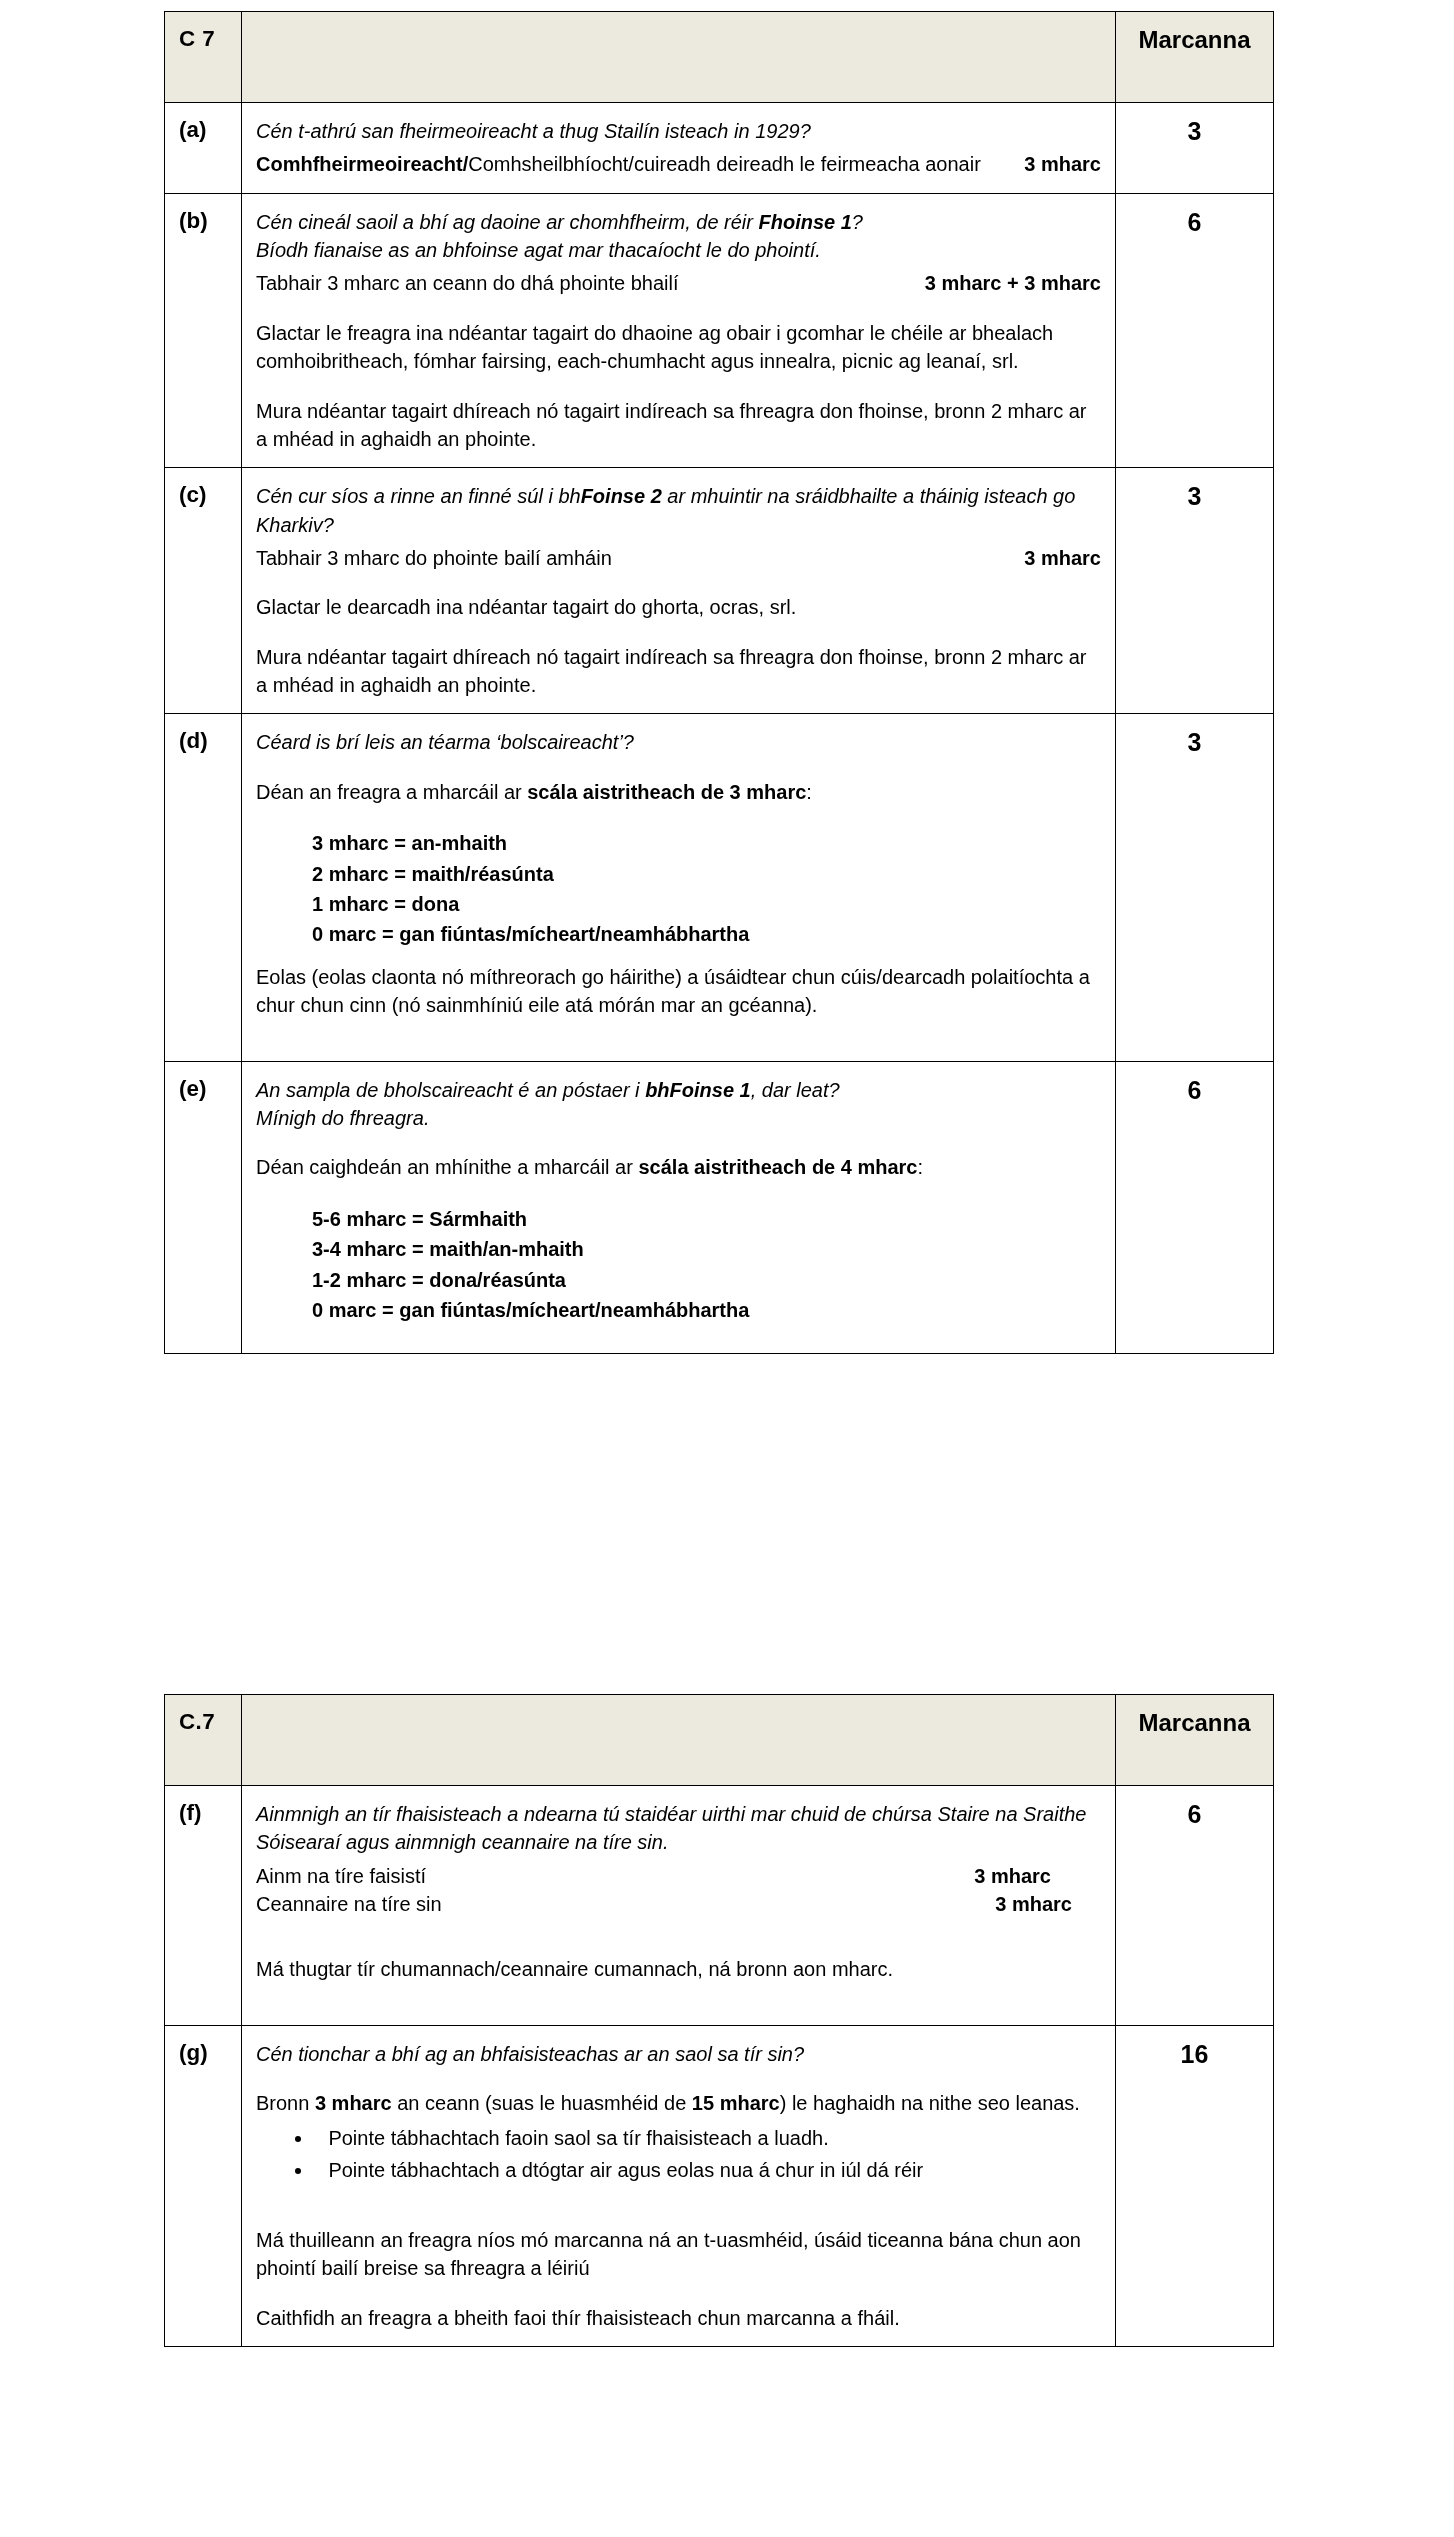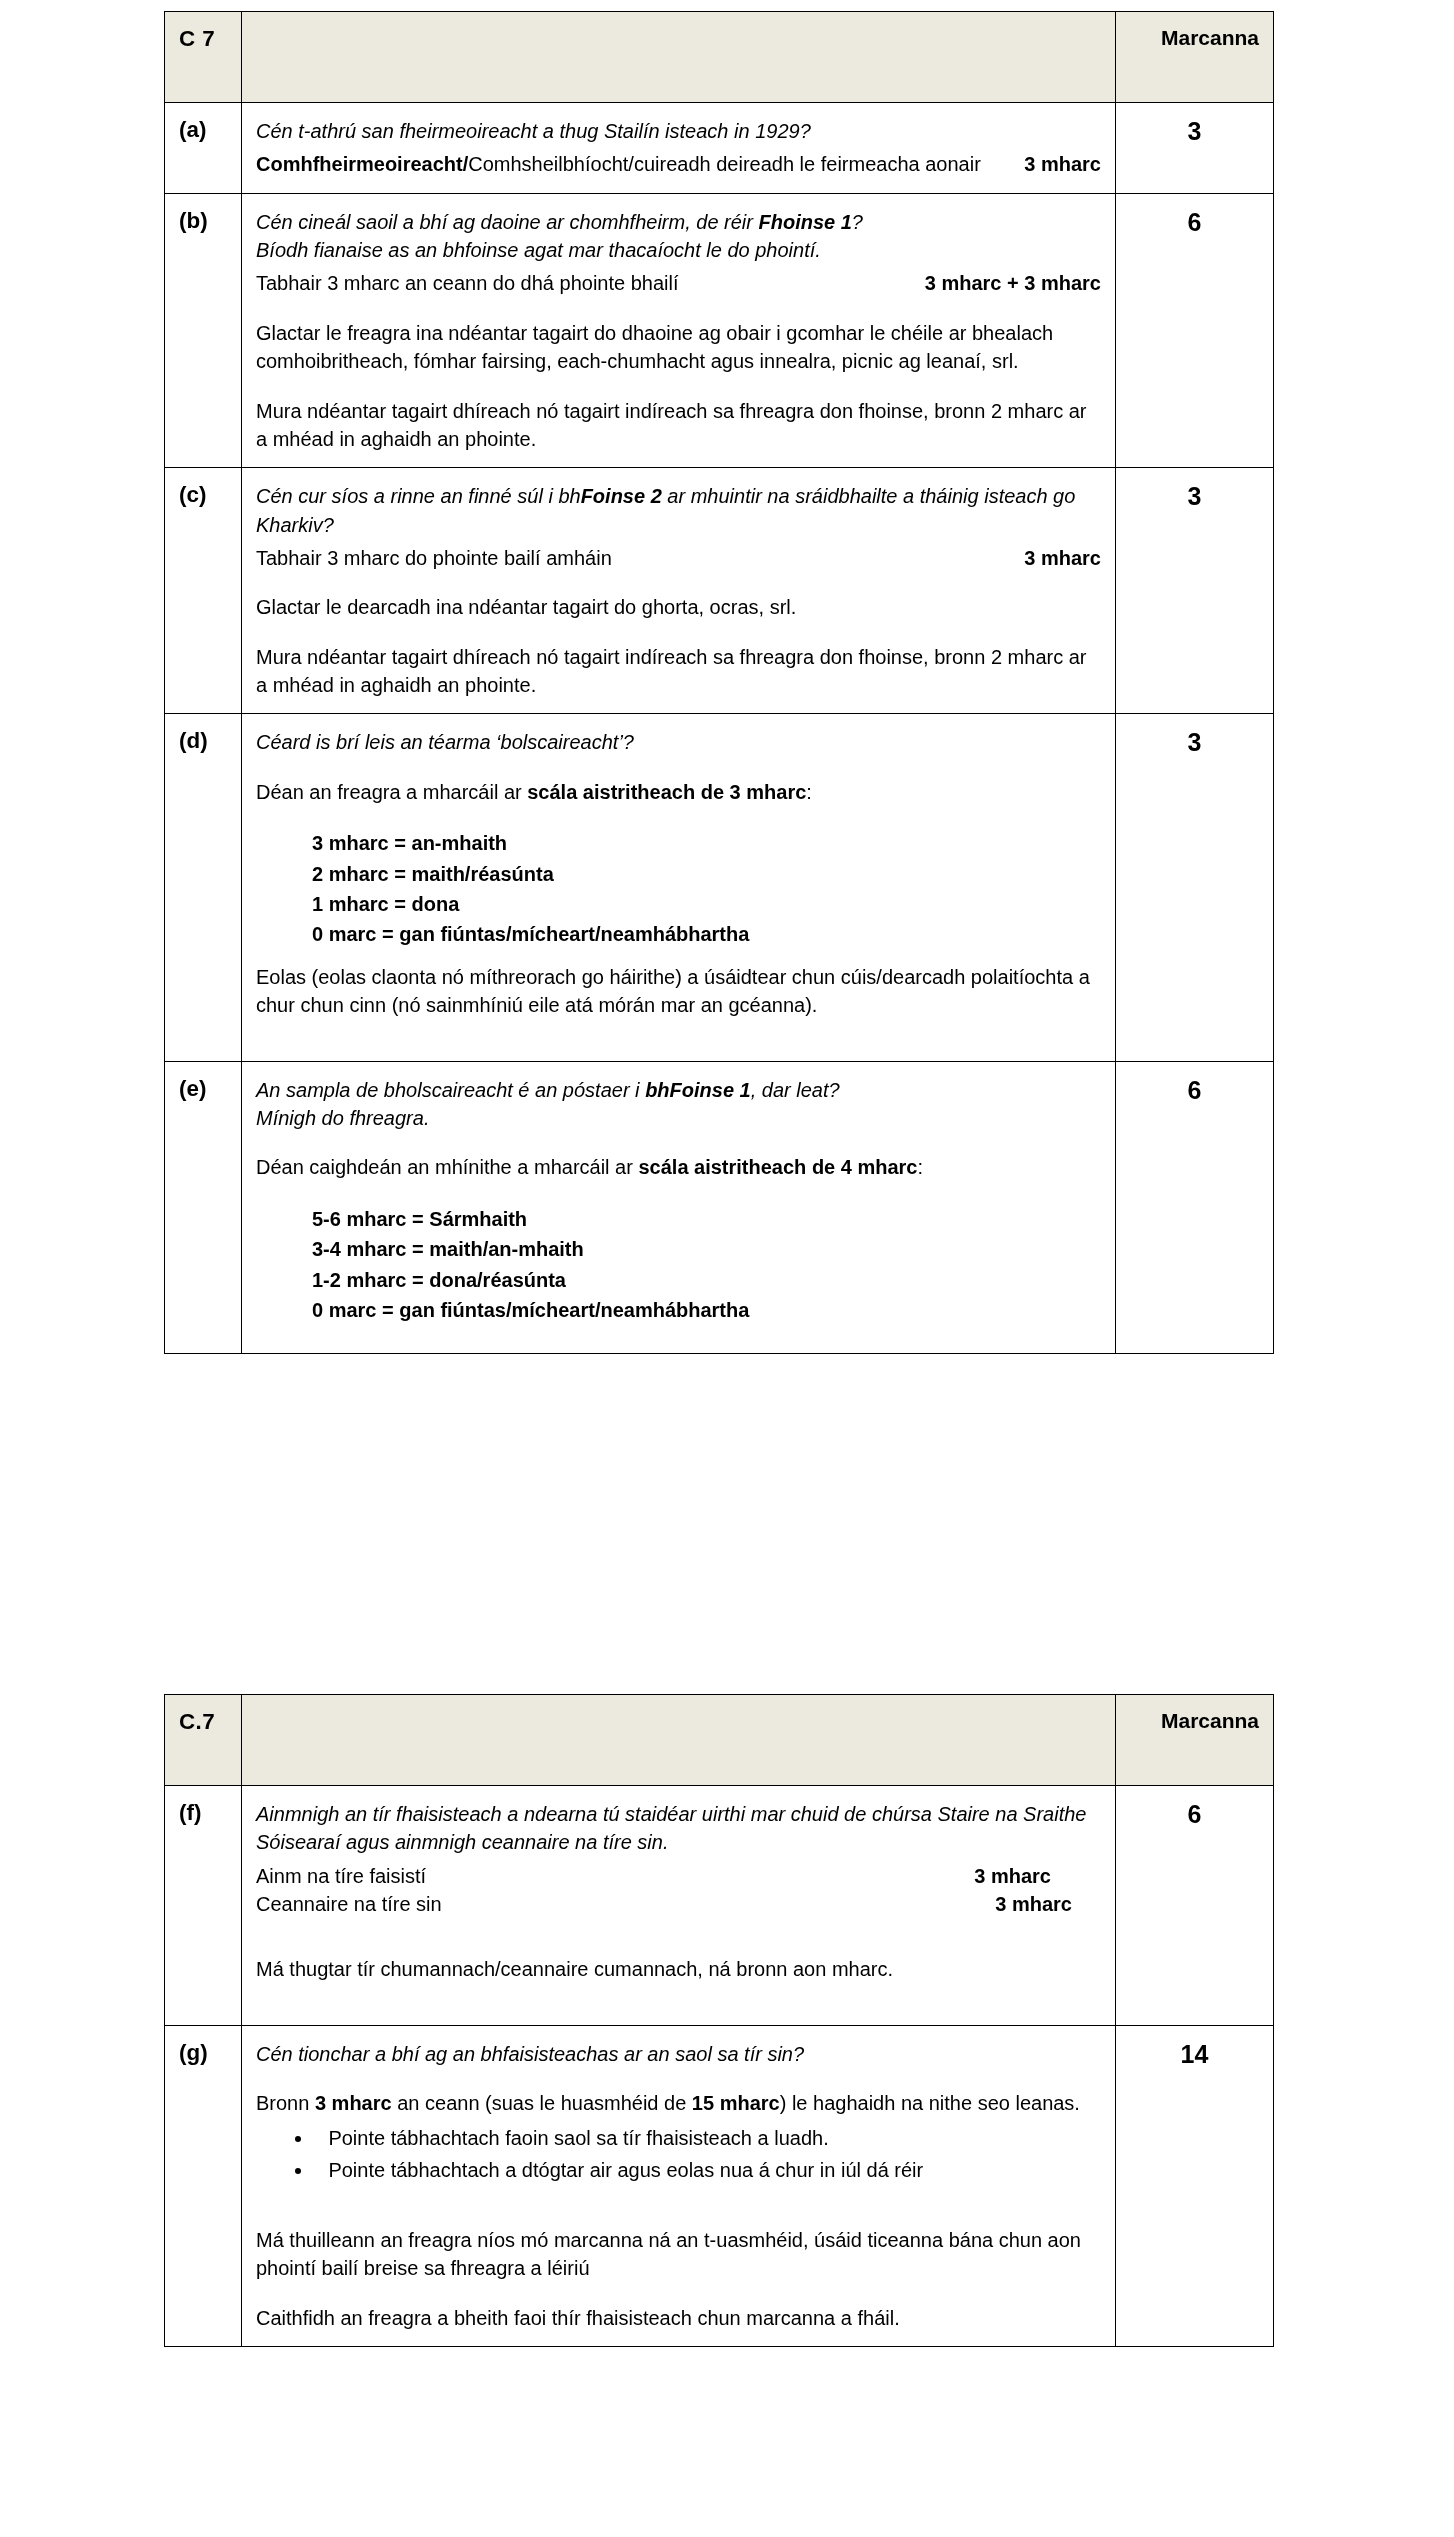--- a/index.html
+++ b/index.html
@@ -48,22 +48,22 @@
     height: 62px;
   }
   .head-label {
     font-weight: bold;
     font-size: 22.4px;
     padding: 17.6px 0 0 17.6px;
     letter-spacing: 0.4px;
   }
   .head-marks {
     font-weight: bold;
-    font-size: 21px;
-    text-align: right;
+    font-size: 24px;
+    text-align: center;
     padding-top: 17.6px;
   }
   .q-label {
     font-weight: bold;
     font-size: 22.4px;
     padding: 14.4px 0 0 14.4px;
     line-height: 1.2;
   }
   .q-body {
     padding: 12.8px 21px 16px 21px;
@@ -260,20 +260,20 @@
           <td class="q-body">
             <div class="stem">Cén tionchar a bhí ag an bhfaisisteachas ar an saol sa tír sin?</div>
             <p class="para"><span>Bronn </span><b>3 mharc</b><span> an ceann (suas le huasmhéid de </span><b>15 mharc</b><span>) le haghaidh na nithe seo leanas.</span></p>
             <ul class="bullets">
               <li>Pointe tábhachtach faoin saol sa tír fhaisisteach a luadh.</li>
               <li>Pointe tábhachtach a dtógtar air agus eolas nua á chur in iúl dá réir</li>
             </ul>
             <p class="para" style="margin-top:42px;">Má thuilleann an freagra níos mó marcanna ná an t-uasmhéid, úsáid ticeanna bána chun aon phointí bailí breise sa fhreagra a léiriú</p>
             <p class="para">Caithfidh an freagra a bheith faoi thír fhaisisteach chun marcanna a fháil.</p>
           </td>
-          <td class="q-marks">14</td>
+          <td class="q-marks">16</td>
         </tr>
       </tbody>
     </table>
   </div>
 
 </div>
 
 
 </body></html>

